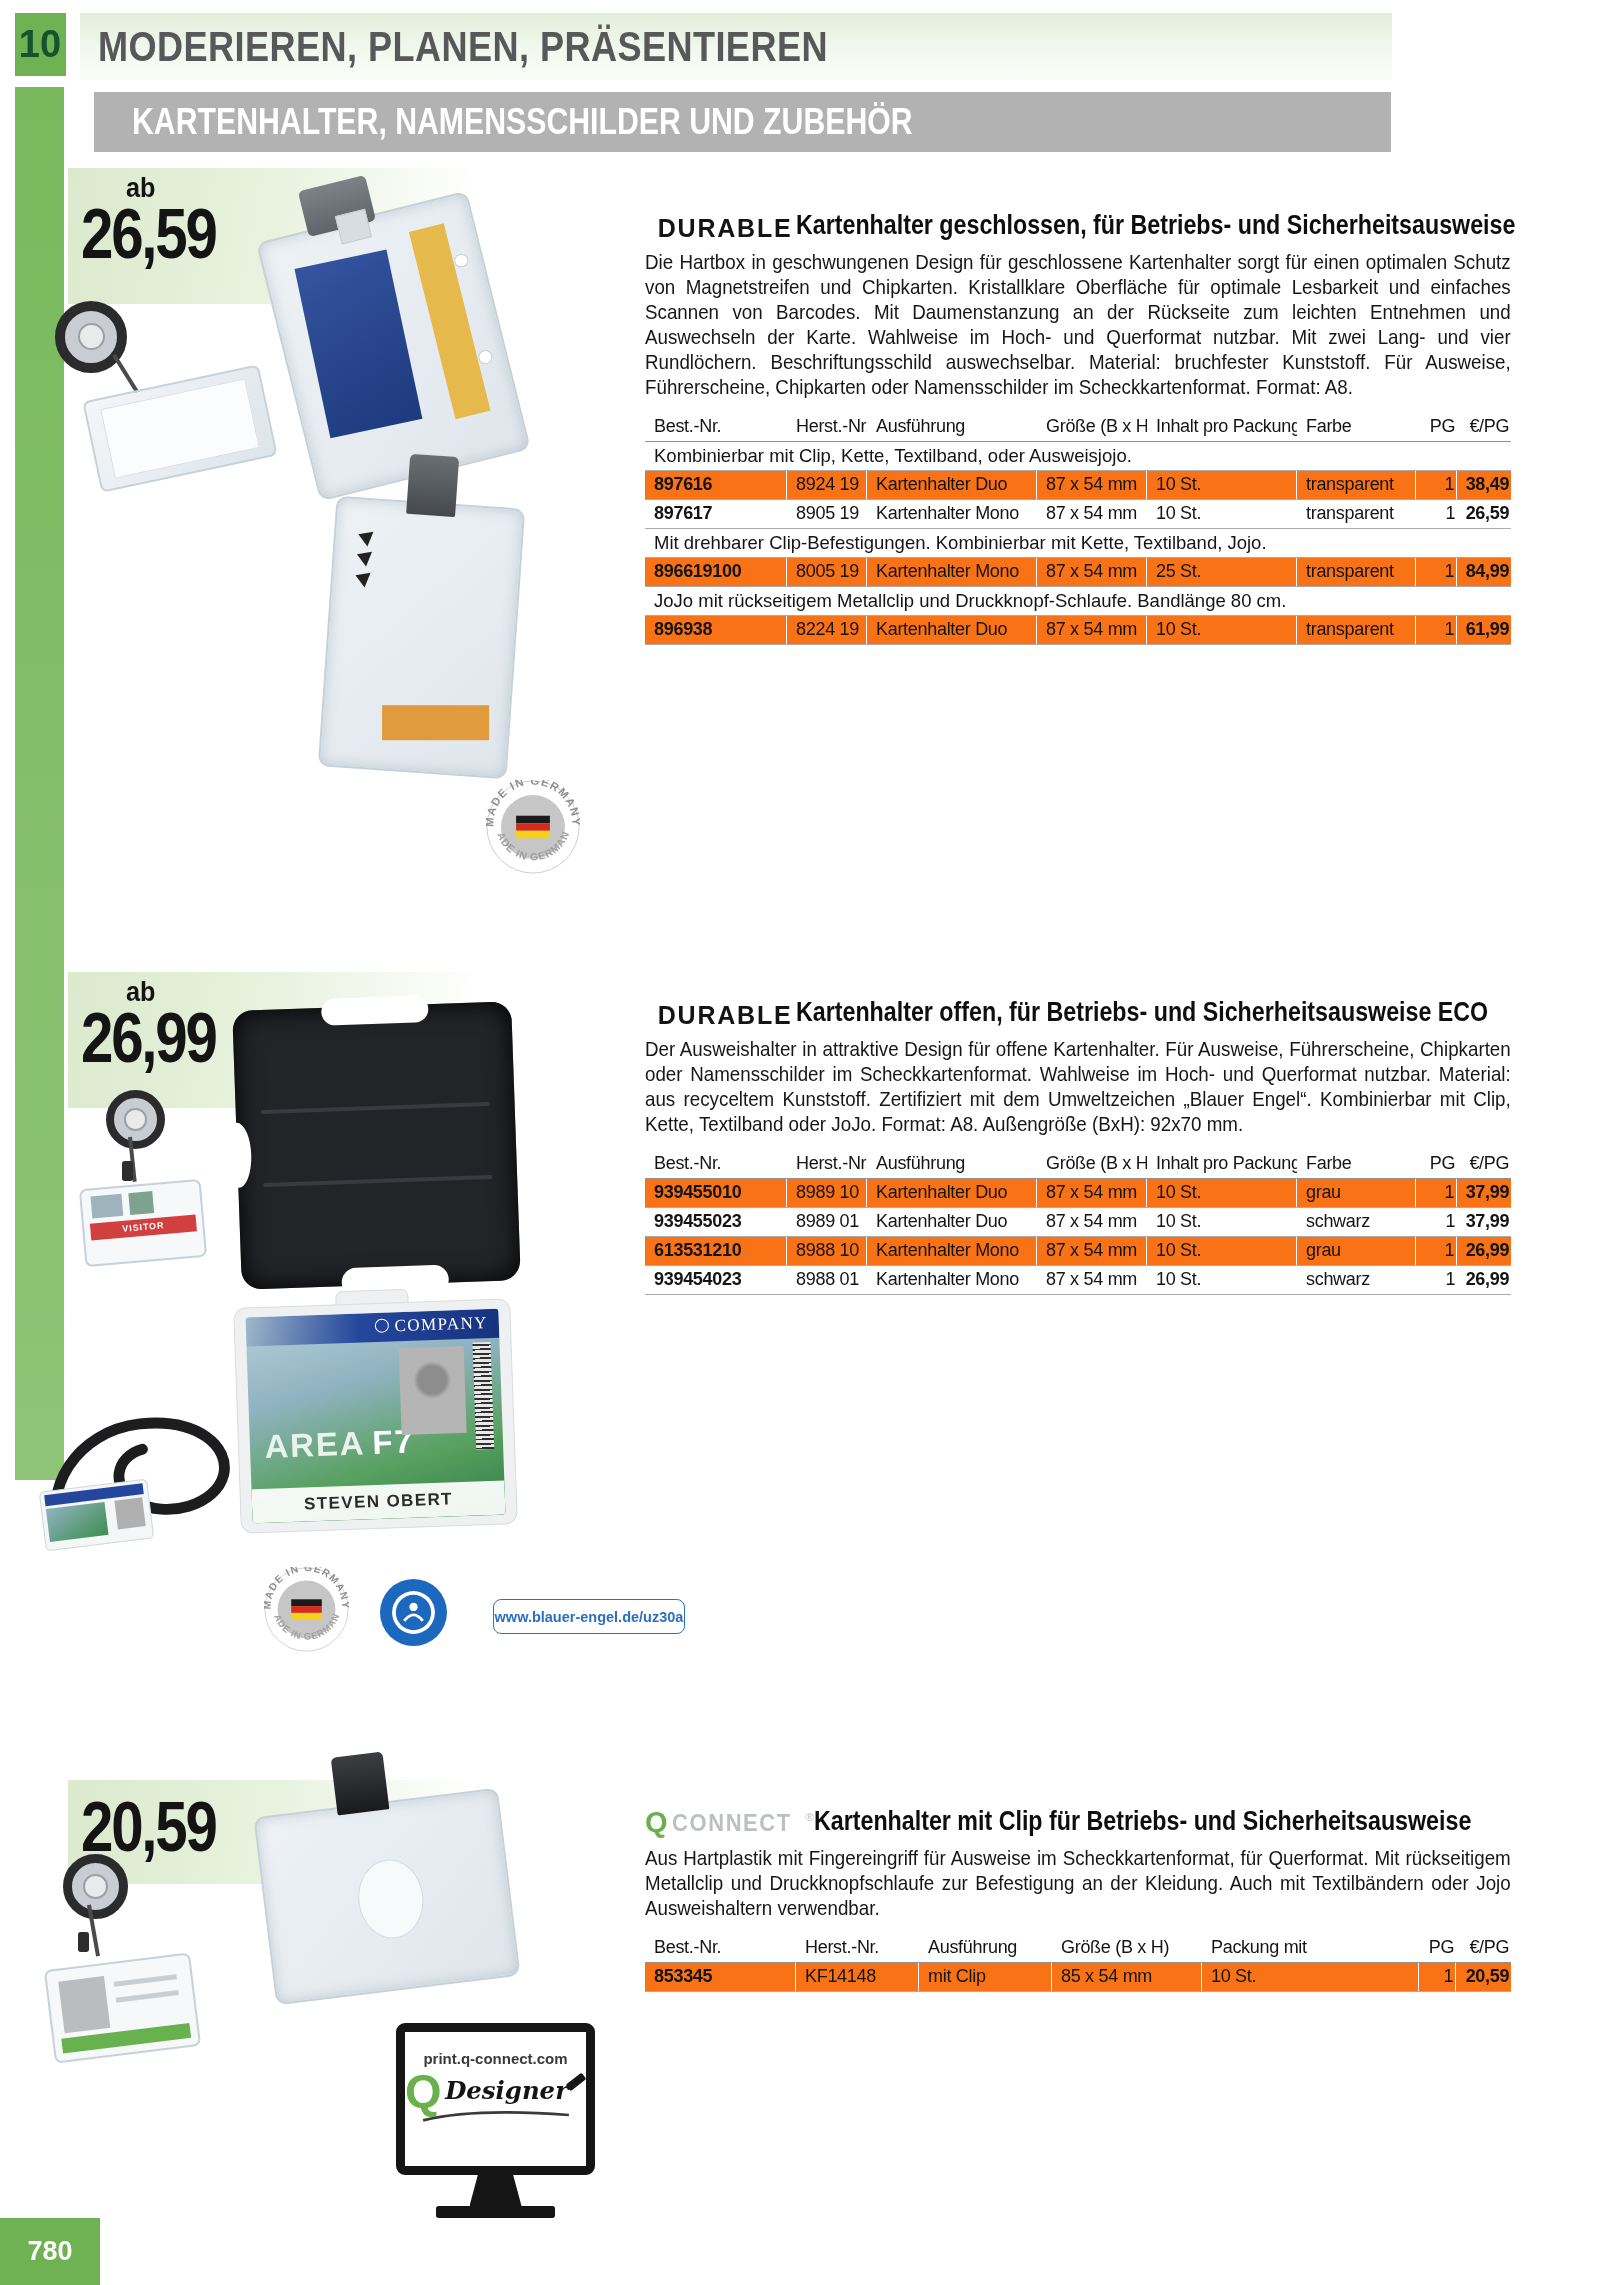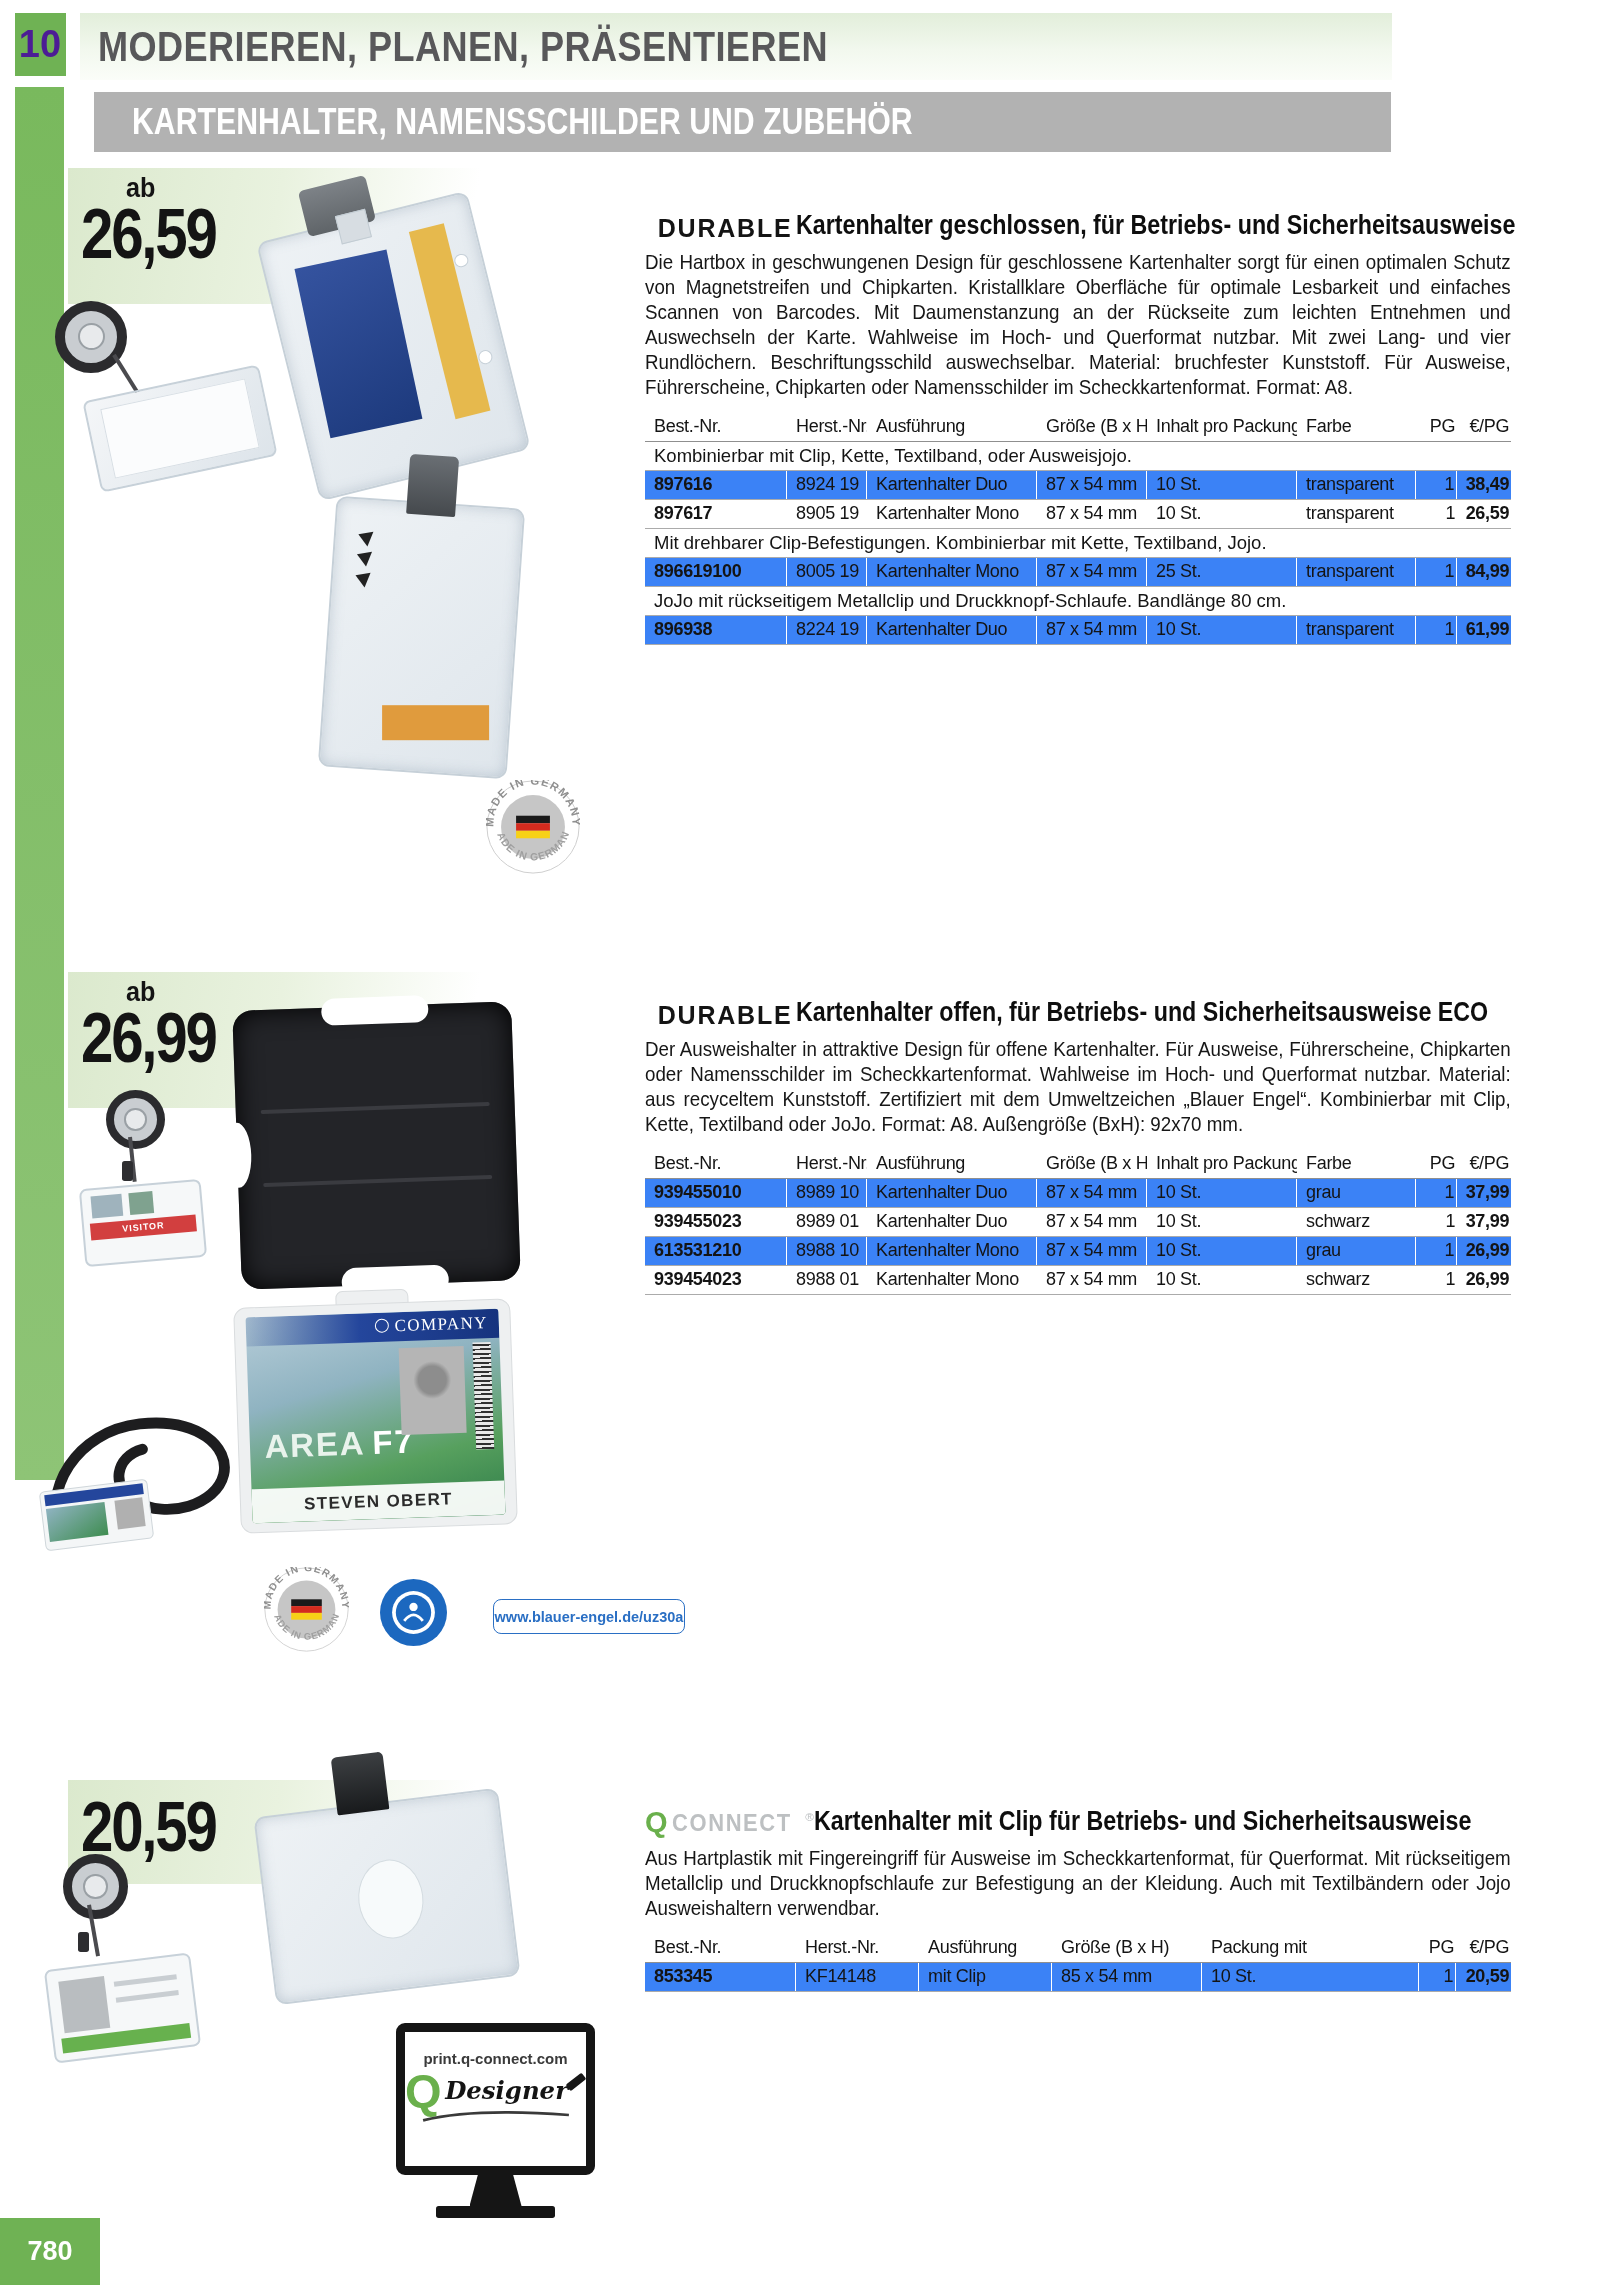--- a/index.html
+++ b/index.html
@@ -2,21 +2,21 @@
 <html style="font-size:14.5px"><head>
 <meta charset="utf-8">
 <style>
   html,body{margin:0;padding:0;background:#fff;}
   .page{position:relative;width:1616px;height:2285px;background:#fff;overflow:hidden;
         font-family:"Liberation Sans",sans-serif;color:#141414;}
   .abs{position:absolute;}
   .cond{display:inline-block;transform:scaleX(.84);transform-origin:left center;white-space:nowrap;}
 
   
-  .chapter-box{left:14.5px;top:12.7px;width:51px;height:63px;background:#6FB254;color:#4c1d95;
+  .chapter-box{left:14.5px;top:12.7px;width:51px;height:63px;background:#6FB254;color:#14532d;
     display:flex;align-items:center;justify-content:center;font-size:38px;font-weight:bold;}
   .chapter-banner{left:80px;top:12.7px;width:1312px;height:67px;
     background:linear-gradient(180deg,#e2eeda,#f2f8ee 55%,#fbfdf9);
     display:flex;align-items:center;padding-left:18px;box-sizing:border-box;}
   .chapter-banner .cond{font-size:43px;font-weight:bold;color:#58585A;letter-spacing:0.5px;}
   .section-bar{left:94px;top:92px;width:1297px;height:60px;background:#B2B2B2;
     display:flex;align-items:center;padding-left:38px;box-sizing:border-box;}
   .section-bar .cond{font-size:36px;font-weight:bold;color:#fff;}
   .side-strip{left:14.5px;top:87px;width:49px;height:1393px;
     background:linear-gradient(180deg,#79b95d,#8ec476);}
@@ -51,21 +51,21 @@
 
   
   .ptable{margin-top:12.7px;}
   .trow{border-bottom:0.9px solid #ababab;height:28px;line-height:27px;font-size:18px;color:#141414;}
   .thead{border-bottom:0.9px solid #8f8f8f;}
   .t8 .thead,.t8 .tdata{display:grid;grid-template-columns:142px 80px 170px 110px 150px 119px 41px 1fr;}
   .t7 .thead,.t7 .tdata{display:grid;grid-template-columns:151px 123px 133px 150px 217px 37px 1fr;}
   .tcell{padding-left:9px;overflow:hidden;white-space:nowrap;letter-spacing:-0.3px;}
   .thead .tcell:nth-last-child(-n+2),.tdata .tcell:nth-last-child(-n+2){text-align:right;padding-left:0;padding-right:1.8px;}
   .tdata .tcell:first-child,.tdata .tcell:last-child{font-weight:bold;}
-  .tdata.shaded .tcell{background:#3b82f6;border-right:1.8px solid #fff;}
+  .tdata.shaded .tcell{background:#f97316;border-right:1.8px solid #fff;}
   .tdata.shaded .tcell:last-child{border-right:none;}
   .tnote{padding-left:9px;font-size:18.5px;white-space:nowrap;}
 
   
   .clear-card{background:linear-gradient(135deg,#eef2f5,#dfe6ec);border:2.7px solid #c6d0d8;
     border-radius:11px;box-shadow:inset 0 0 12.7px rgba(120,140,160,.35);}
   .card-1a{left:285px;top:213px;width:213px;height:262px;transform:rotate(-14deg);}
   .panel-blue{position:absolute;left:12%;top:13%;width:44%;height:66%;
     background:linear-gradient(160deg,#35539f,#1d3a7d);transform:rotate(2deg);}
   .strip-yellow{position:absolute;right:13%;top:9%;width:17%;height:74%;background:#e6b94d;}

